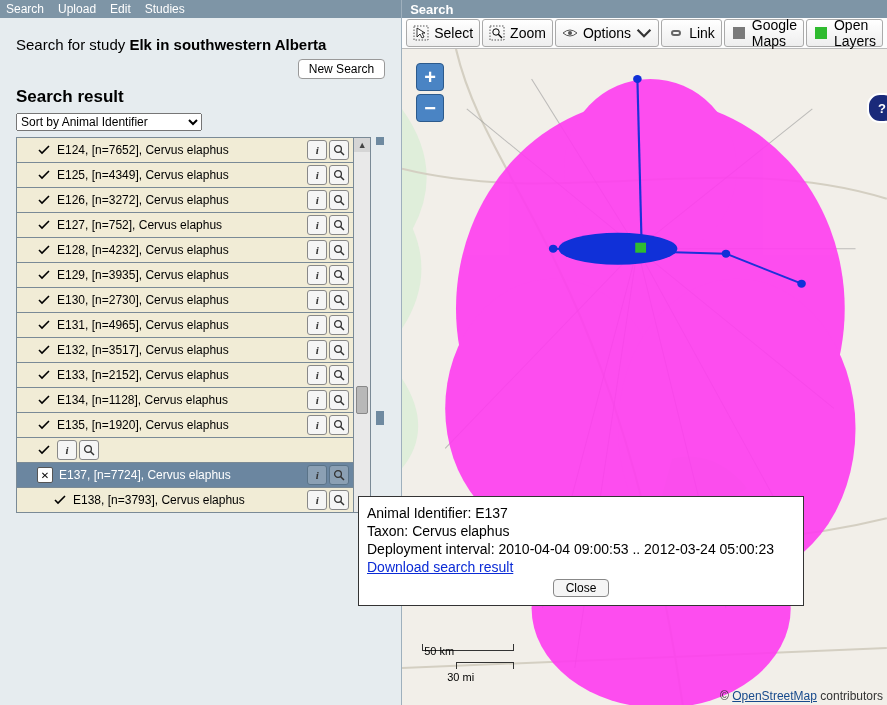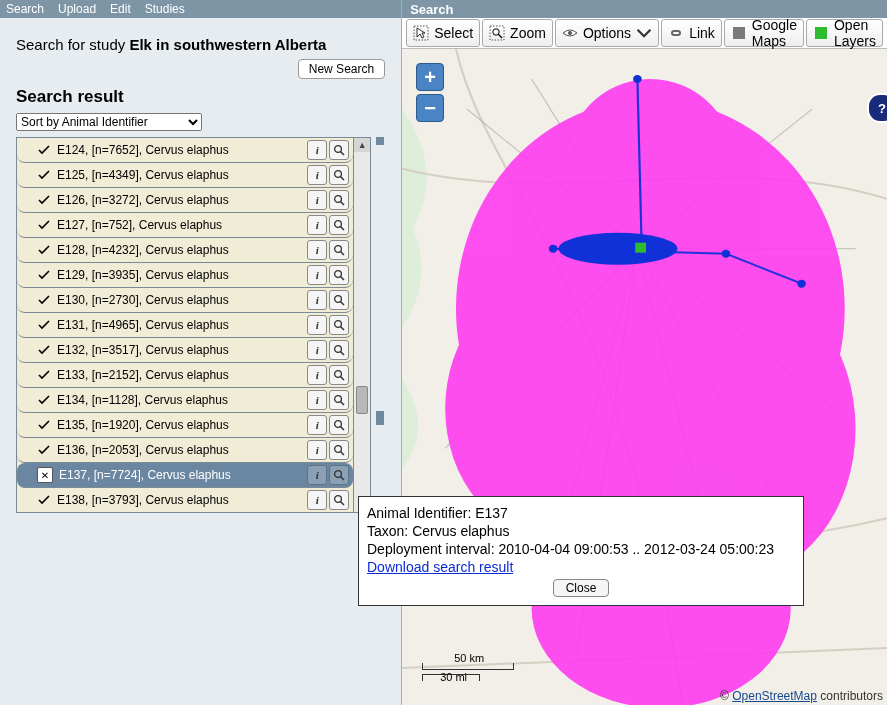--- a/index.html
+++ b/index.html
@@ -10,22 +10,22 @@
   .menubar span{cursor:pointer;}
   .search-hdr{padding:18px 16px 6px 16px;font-size:15px;}
   .search-hdr b{font-weight:bold;}
   .newsearch-row{display:flex;justify-content:flex-end;padding:0 16px 8px 0;}
   .newsearch-btn{background:#fff;border:1px solid #999;border-radius:4px;padding:2px 10px;font-size:12px;cursor:pointer;}
   .result-title{font-size:17px;font-weight:bold;padding:0 16px 6px 16px;}
   .sort-row{padding:0 16px 6px 16px;}
   .sort-select{width:186px;font-size:12px;}
   .list-wrap{display:flex;margin:0 16px;}
   .list{flex:1;border:1px solid #7a8a96;background:#f1ecd6;}
-  .row{display:flex;align-items:center;height:24px;border-bottom:1px solid #7a8a96;font-size:12px;padding-left:20px;position:relative;border-radius:8px;}
-  .row:last-child{border-bottom:none;}
+  .row{display:flex;align-items:center;height:24px;border-bottom:1px solid #7a8a96;font-size:12px;padding-left:20px;position:relative;}
+  .row:last-child{border-bottom:none;margin-left:16px;}
   .row .chk{width:14px;height:14px;display:inline-flex;align-items:center;justify-content:center;margin-right:6px;}
   .row .chk svg{width:12px;height:10px;}
   .row .txt{flex:1;}
   .row .icons{display:flex;gap:2px;margin-right:4px;}
   .ibtn{width:18px;height:18px;border:1px solid #888;border-radius:3px;background:#f5f5f5;display:flex;align-items:center;justify-content:center;font-family:Georgia,serif;font-style:italic;font-weight:bold;font-size:11px;color:#333;cursor:pointer;}
   .mbtn{width:18px;height:18px;border:1px solid #888;border-radius:3px;background:#f5f5f5;display:flex;align-items:center;justify-content:center;cursor:pointer;}
   .mbtn svg{width:12px;height:12px;}
   .row.selected{background:#6b86a0;color:#fff;}
   .row.selected .ibtn,.row.selected .mbtn{background:#8ba0b4;border-color:#5a7388;}
   .row.selected .chk{background:#fff;border:1px solid #555;border-radius:2px;}
@@ -39,21 +39,21 @@
   .right-title{background:#7e95a6;color:#fff;height:18px;display:flex;align-items:center;padding:0 8px;font-weight:bold;font-size:13px;}
   .toolbar{height:30px;background:#fdfdfd;border-bottom:1px solid #bbb;display:flex;align-items:center;padding:0 4px;gap:2px;}
   .tbtn{display:flex;align-items:center;gap:5px;padding:2px 6px;border:1px solid #aaa;border-radius:3px;background:linear-gradient(#fff,#eee);height:22px;font-size:14px;cursor:pointer;}
   .tbtn .ticon{width:16px;height:16px;display:flex;align-items:center;justify-content:center;}
   .tbtn .ticon svg{width:16px;height:16px;}
   .map{flex:1;position:relative;background:#f2efe9;overflow:hidden;}
   .zoom-ctrl{position:absolute;top:14px;left:14px;display:flex;flex-direction:column;gap:3px;}
   .zbtn{width:26px;height:26px;background:#4a84c4;border:1px solid #2c5a8c;border-radius:4px;color:#fff;font-size:20px;font-weight:bold;display:flex;align-items:center;justify-content:center;cursor:pointer;}
   .helpbtn{position:absolute;top:44px;right:-10px;width:26px;height:26px;border-radius:13px;border:2px solid #fff;background:#1a2a7a;color:#fff;font-weight:bold;display:flex;align-items:center;justify-content:center;cursor:pointer;}
   .scalebar{position:absolute;bottom:24px;left:20px;font-size:11px;}
-  .scalebar .sl{display:flex;align-items:flex-end;}
+  .scalebar .sl{display:flex;align-items:flex-end;flex-direction:column;}
   .scalebar .bar{border:1px solid #333;border-top:none;height:6px;}
   .attrib{position:absolute;bottom:2px;right:4px;font-size:12px;color:#333;}
   .attrib a{color:#174a8c;}
   
   .popup{position:absolute;top:496px;left:358px;width:428px;background:#fff;border:1px solid #333;padding:6px 8px 8px 8px;z-index:50;font-size:14px;}
   .popup .line{margin:2px 0;}
   .popup a{color:#0b2bd6;text-decoration:underline;}
   .popup .closewrap{display:flex;justify-content:center;margin-top:4px;}
   .popup .closebtn{border:1px solid #888;border-radius:4px;background:#f5f5f5;padding:1px 12px;font-size:12px;cursor:pointer;}
   .arrow{font-size:9px;color:#444;}
@@ -287,21 +287,20 @@
                 </svg>
               </span>
             </span>
           </div>
           <div class="row">
             <span class="chk">
               <svg viewBox="0 0 12 10">
                 <path d="M1 5 L4 8 L11 1" fill="none" stroke="#000" stroke-width="1.6"></path>
               </svg>
             </span>
-            <span class="txt">E136, [n=2053], Cervus elaphus</span>
             <span class="icons">
               <span class="ibtn">i</span>
               <span class="mbtn">
                 <svg viewBox="0 0 12 12">
                   <circle cx="5" cy="5" r="3.4" fill="none" stroke="#333" stroke-width="1.3"></circle>
                   <line x1="7.5" y1="7.5" x2="11" y2="11" stroke="#333" stroke-width="1.5"></line>
                 </svg>
               </span>
             </span>
           </div>

